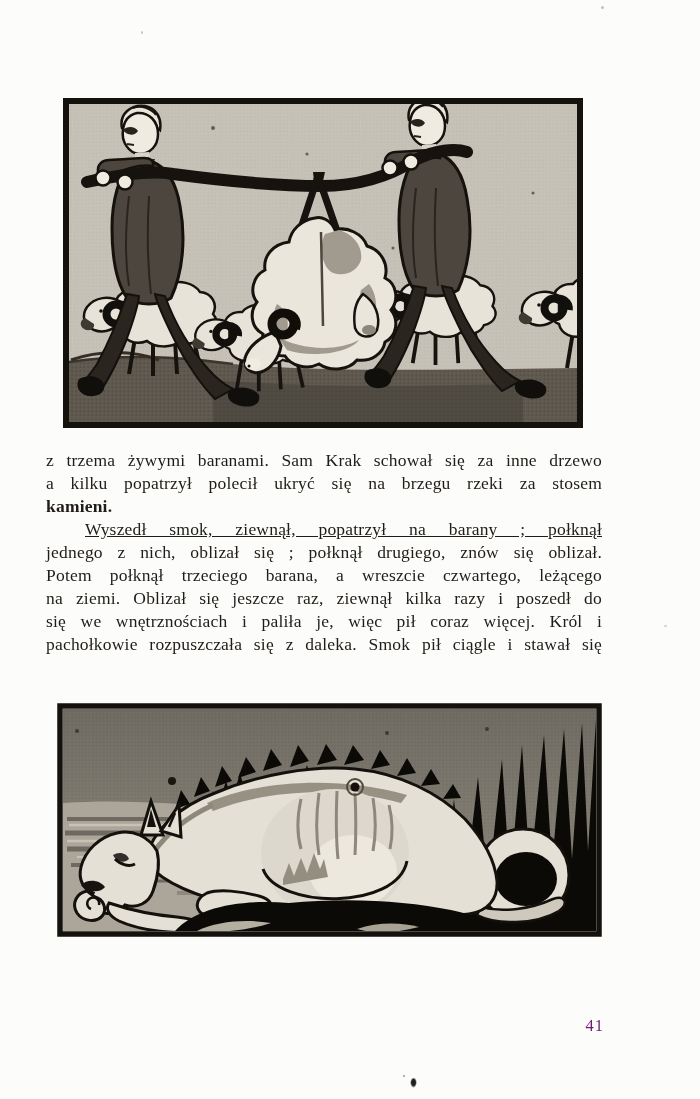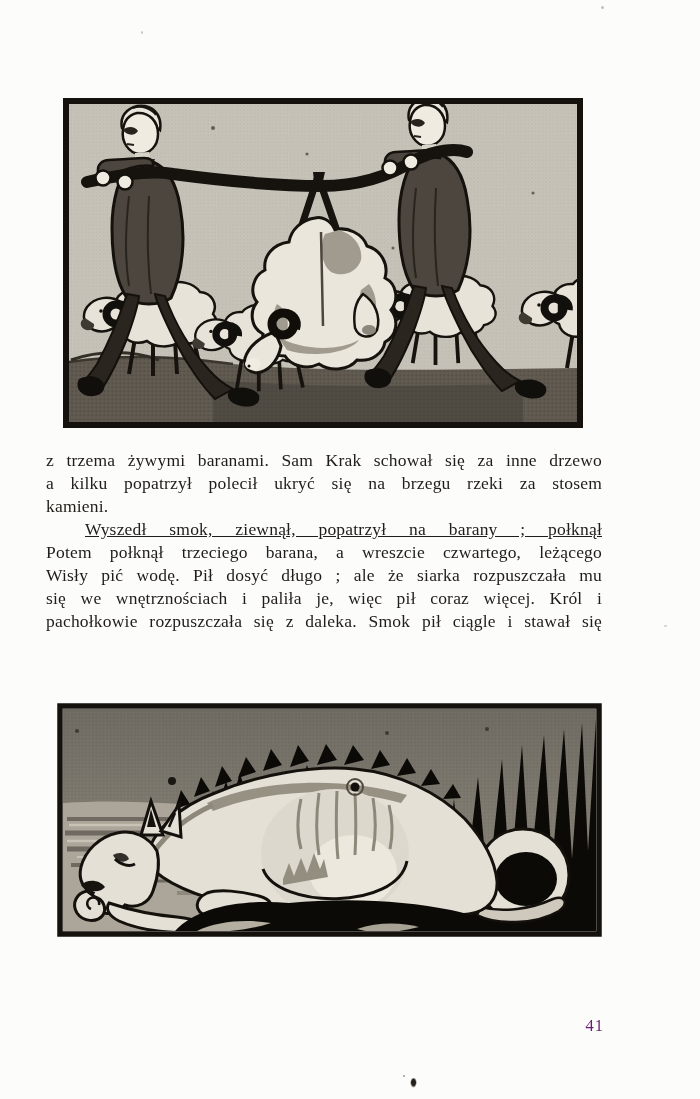--- a/index.html
+++ b/index.html
@@ -17,21 +17,21 @@
   .text-block{
     position:absolute;left:46px;top:449px;width:556px;
     font-size:17.5px;line-height:23px;color:#201c17;
     letter-spacing:0.2px;
   }
   .line{
     text-align:justify;text-align-last:justify;
     -moz-text-align-last:justify;
     height:23px;overflow:visible;white-space:normal;
   }
-  .line.end{text-align-last:left;-moz-text-align-last:left;}
+  .line.end{text-align-last:left;font-weight:bold;-moz-text-align-last:left;}
   .line.indent{padding-left:39px;text-decoration:underline;}
   .page-number{
     position:absolute;top:1016px;left:560px;width:44px;
     text-align:right;font-size:16.5px;color:#701a75;letter-spacing:1px;
   }
   .ink-blot{
     position:absolute;left:410px;top:1078px;width:7px;height:10px;
     background:radial-gradient(ellipse at 50% 45%, #23201b 0 40%, rgba(35,32,27,.45) 55%, transparent 70%);
     border-radius:50% 40% 55% 45%;
   }
@@ -146,22 +146,23 @@
   </figure>
 
   <section class="text-block">
     <div class="para">
       <div class="line">z trzema żywymi baranami. Sam Krak schował się za inne drzewo</div>
       <div class="line">a kilku popatrzył polecił ukryć się na brzegu rzeki za stosem</div>
       <div class="line end">kamieni.</div>
     </div>
     <div class="para">
       <div class="line indent">Wyszedł smok, ziewnął, popatrzył na barany ; połknął</div>
+      <div class="line">jednego z nich, oblizał się ; połknął drugiego, znów się oblizał.</div>
       <div class="line">Potem połknął trzeciego barana, a wreszcie czwartego, leżącego</div>
-      <div class="line">Wisły pić wodę. Pił dosyć długo ; ale że siarka rozpuszczała mu</div>
+      <div class="line">na ziemi. Oblizał się jeszcze raz, ziewnął kilka razy i poszedł do</div>
       <div class="line">się we wnętrznościach i paliła je, więc pił coraz więcej. Król i</div>
       <div class="line">pachołkowie rozpuszczała się z daleka. Smok pił ciągle i stawał się</div>
     </div>
   </section>
 
   <figure class="fig fig-bottom" aria-label="Smok z rozdętym brzuchem leży nad brzegiem Wisły">
     <svg viewBox="0 0 545 234" xmlns="http://www.w3.org/2000/svg" preserveAspectRatio="none">
       <defs>
         <linearGradient id="gB" x1="0" y1="0" x2="0" y2="1">
           <stop offset="0" stop-color="#6e6a61"></stop>

